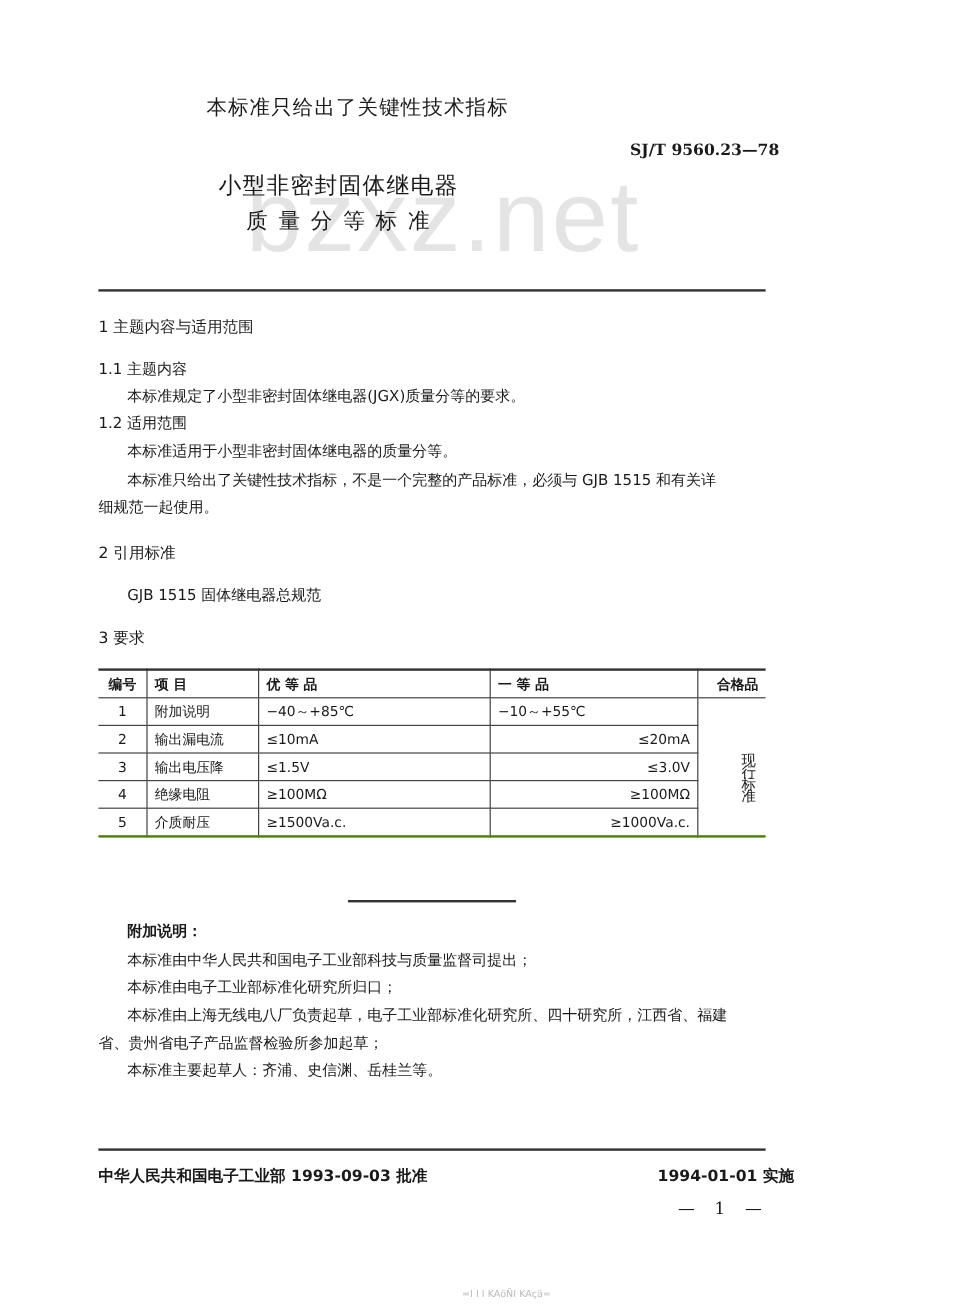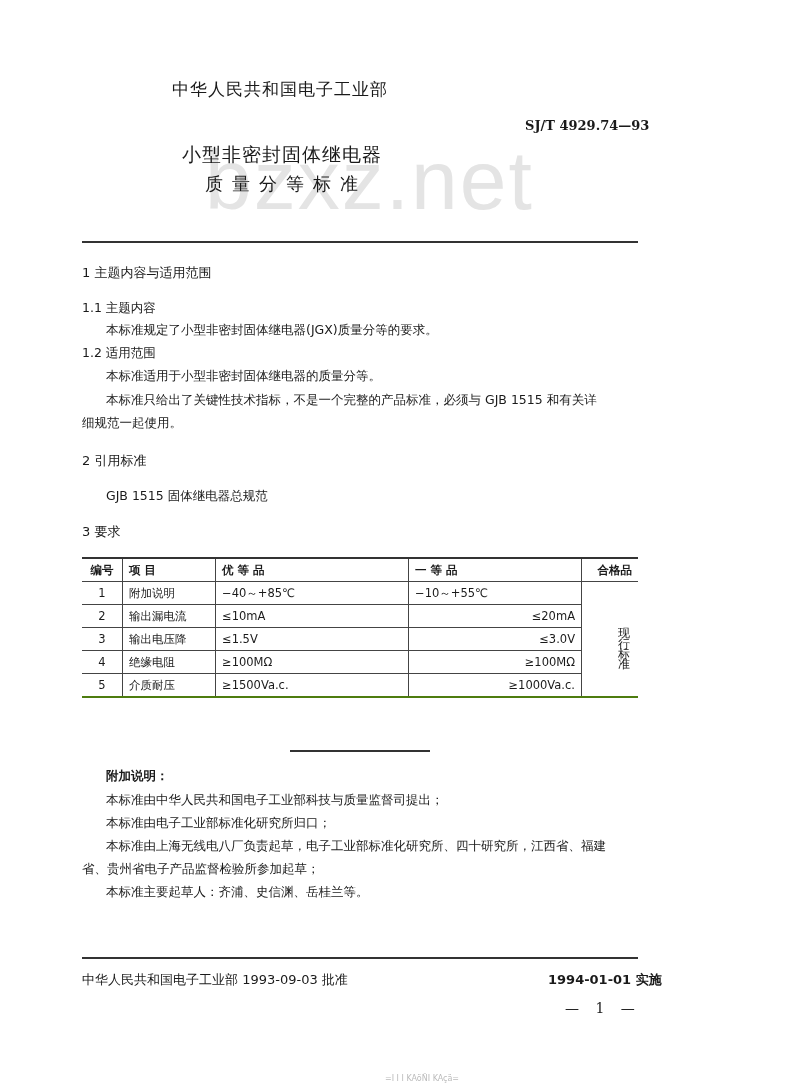--- a/index.html
+++ b/index.html
@@ -17,32 +17,32 @@
   .h1 { font-size:13px; }
   .p  { font-size:12.5px; }
   table.req { position:absolute; left:82px; top:557px; width:556px; border-collapse:collapse; font-size:11.5px; }
   table.req td, table.req th { border:1px solid #444; height:22px; padding:0 6px; font-weight:normal; }
   table.req th { text-align:left; font-weight:bold; }
   table.req tr { border-top:1.5px solid #333; }
   table.req { border-top:2px solid #333; border-bottom:2px solid #4d7c0f; }
   table.req td:first-child, table.req th:first-child { border-left:none; text-align:center; width:28px; }
   table.req td:last-child, table.req th:last-child { border-right:none; width:44px; text-align:right; }
   .vtext { writing-mode:vertical-rl; letter-spacing:10px; font-size:12px; }
-  .footer-left { left:82px; top:971px; font-size:13px; font-weight:normal; }
+  .footer-left { left:82px; top:971px; font-size:13px; font-weight:bold; }
   .footer-right { left:548px; top:971px; font-size:13px; font-weight:bold; }
   .page-num { left:565px; top:1000px; font-family:"DejaVu Serif", serif; font-size:14px; letter-spacing:6px; }
   .bottom-mark { left:385px; top:1074px; font-size:8px; color:#bbb; }
 </style>
 </head>
 <body>
 
 <div class="watermark">bzxz.net</div>
 
-<div class="abs z hdr-org">中华人民共和国电子工业部</div>
-<div class="abs z std-no">SJ/T 4929.74—93</div>
+<div class="abs z hdr-org">本标准只给出了关键性技术指标</div>
+<div class="abs z std-no">SJ/T 9560.23—78</div>
 <div class="abs z title1">小型非密封固体继电器</div>
 <div class="abs z title2">质量分等标准</div>
 
 <div class="rule" style="left:82px; top:241px; width:556px;"></div>
 
 <div class="abs z h1" style="left:82px; top:264px;">1  主题内容与适用范围</div>
 <div class="abs z p" style="left:82px; top:300px;">1.1   主题内容</div>
 <div class="abs z p" style="left:106px; top:322px;">本标准规定了小型非密封固体继电器(JGX)质量分等的要求。</div>
 <div class="abs z p" style="left:82px; top:345px;">1.2   适用范围</div>
 <div class="abs z p" style="left:106px; top:368px;">本标准适用于小型非密封固体继电器的质量分等。</div>

